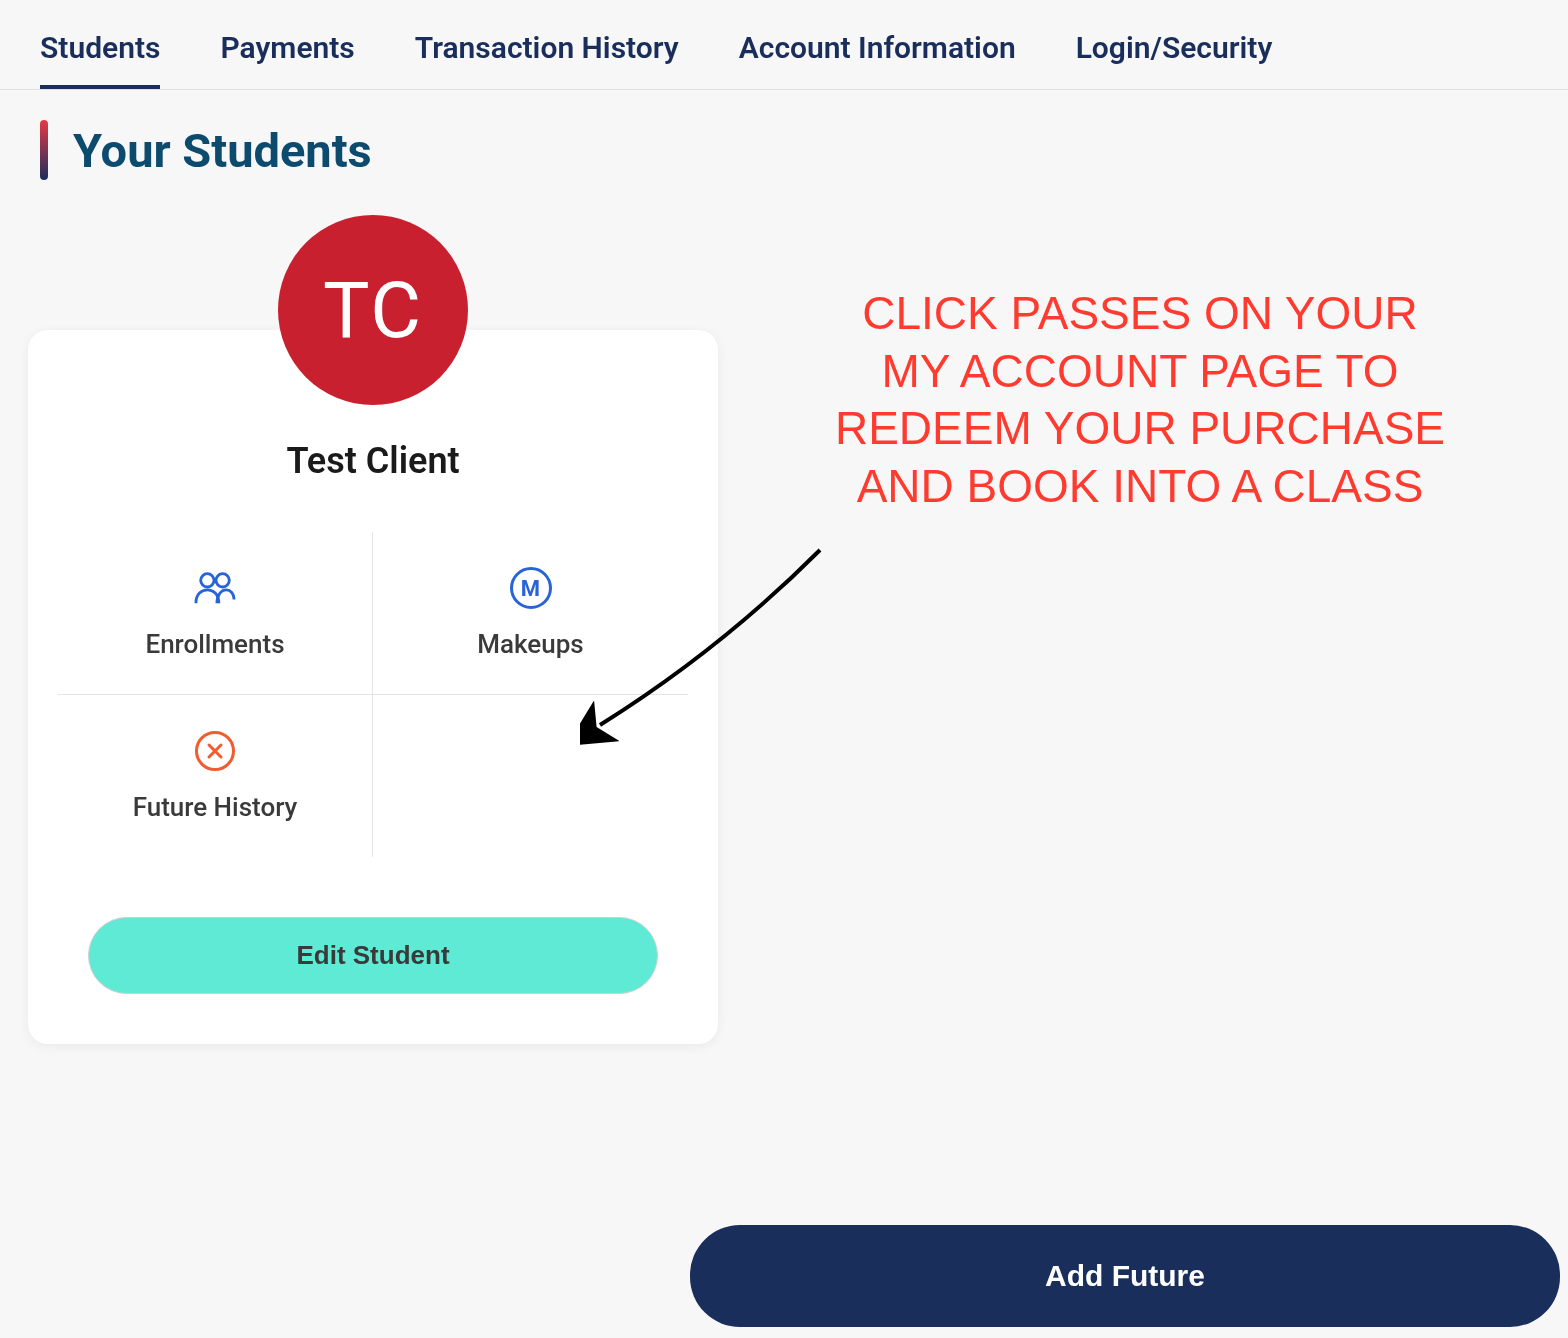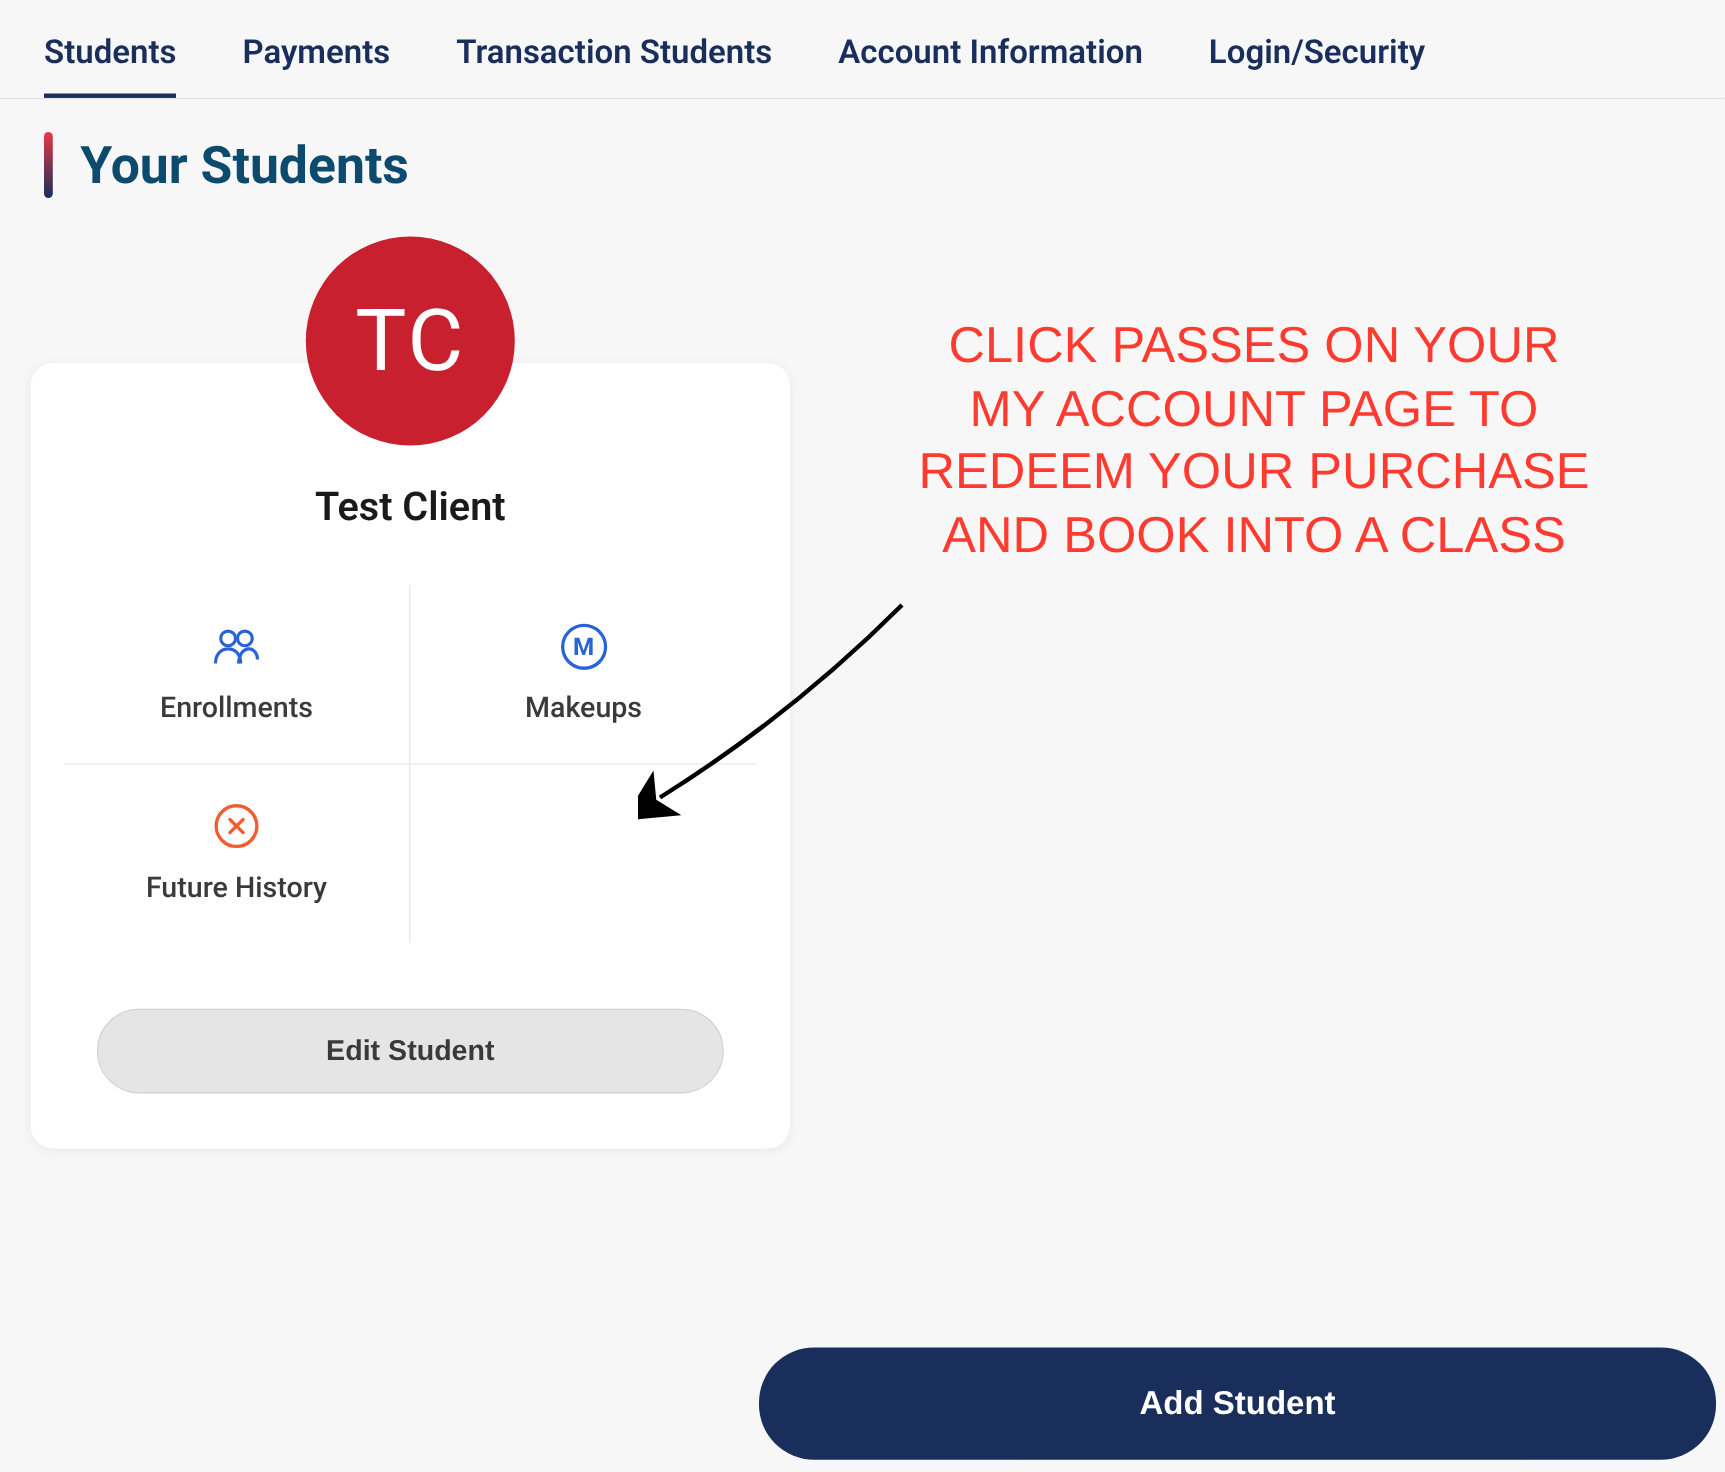--- a/index.html
+++ b/index.html
@@ -144,21 +144,21 @@
       font-weight: 500;
       color: #3a3a3a;
     }
     
     .edit-button {
       margin: 60px 60px 0 60px;
       width: calc(100% - 120px);
       padding: 22px;
       border: 1px solid #d0d0d0;
       border-radius: 40px;
-      background: #e5e5e5;
+      background: #5eead4;
       font-size: 26px;
       font-weight: 600;
       color: #3a3a3a;
       cursor: pointer;
       text-align: center;
     }
     
     .annotation-text {
       position: absolute;
       left: 830px;
@@ -224,21 +224,21 @@
       height: 44px;
       position: relative;
     }
   </style>
 </head>
 <body>
 
 <div class="tabs">
   <div class="tab active">Students</div>
   <div class="tab">Payments</div>
-  <div class="tab">Transaction Students</div>
+  <div class="tab">Transaction History</div>
   <div class="tab">Account Information</div>
   <div class="tab">Login/Security</div>
 </div>
 
 <div class="page-title-container">
   <div class="title-accent"></div>
   <h1 class="page-title">Your Students</h1>
 </div>
 
 <div class="content-area">
@@ -292,13 +292,13 @@
 
 <svg class="annotation-arrow" width="260" height="220" viewBox="0 0 260 220">
   <defs>
     <marker id="arrowhead" markerWidth="12" markerHeight="12" refX="2" refY="6" orient="auto">
       <path d="M0,0 L12,6 L0,12 L3,6 Z" fill="#000"></path>
     </marker>
   </defs>
   <path d="M240,20 Q140,120 20,195" stroke="#000" stroke-width="4" fill="none" marker-end="url(#arrowhead)"></path>
 </svg>
 
-<button class="add-student-button">Add Student</button>
+<button class="add-student-button">Add Future</button>
 
 </body></html>

